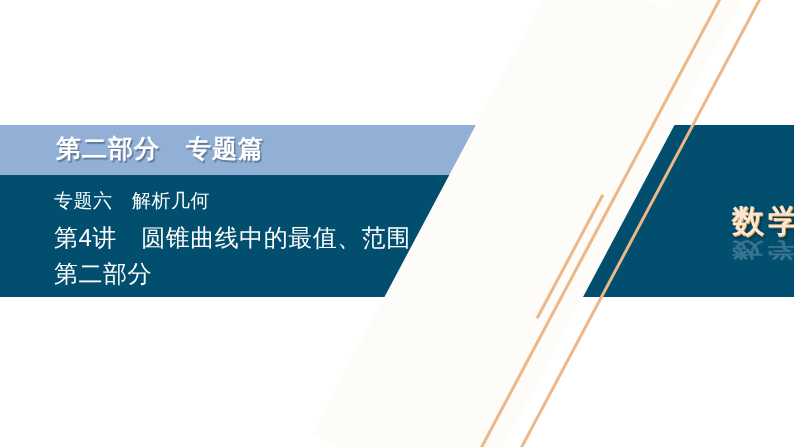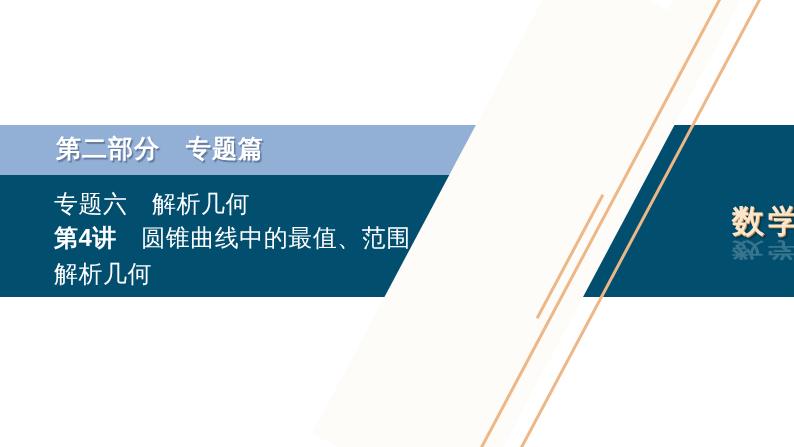--- a/index.html
+++ b/index.html
@@ -115,38 +115,38 @@
     color: #ffffff;
     text-shadow: 1.5px 1.5px 1px rgba(40,60,90,0.45);
     white-space: pre;
   }
 
   .topic-line {
     position: absolute;
     left: 22px;
     top: 188px;
     font-family: "Liberation Serif", "DejaVu Serif", serif;
-    font-size: 24px;
+    font-size: 19px;
     color: #ffffff;
     letter-spacing: 0.5px;
     white-space: pre;
   }
   .lecture-line {
     position: absolute;
     left: 22px;
     top: 222px;
     font-family: "Liberation Serif", "DejaVu Serif", serif;
     font-size: 24px;
     color: #ffffff;
     letter-spacing: 0.5px;
     white-space: pre;
   }
   .lecture-line b {
     font-family: "Liberation Sans", "DejaVu Sans", sans-serif;
-    font-weight: bold;
+    font-weight: normal;
   }
   .lecture-line-2 {
     position: absolute;
     left: 22px;
     top: 258px;
     font-family: "Liberation Serif", "DejaVu Serif", serif;
     font-size: 24px;
     color: #ffffff;
     letter-spacing: 0.5px;
     white-space: pre;
@@ -203,21 +203,21 @@
   <div class="diag-line diag-short"></div>
 
   <div class="text-layer">
 
     <div class="part-title">第二部分　专题篇</div>
 
     <div class="topic-line">专题六　解析几何</div>
 
     <div class="lecture-line"><b>第4讲</b><span>　</span><span>圆锥曲线中的最值、范围、</span></div>
 
-    <div class="lecture-line-2">解析几何</div>
+    <div class="lecture-line-2">第二部分</div>
 
     <div class="subject-logo-wrap">
       <div class="subject-logo">数学</div>
       <div class="subject-logo-reflection">数学</div>
     </div>
 
   </div>
 </div>
 
 </body></html>

